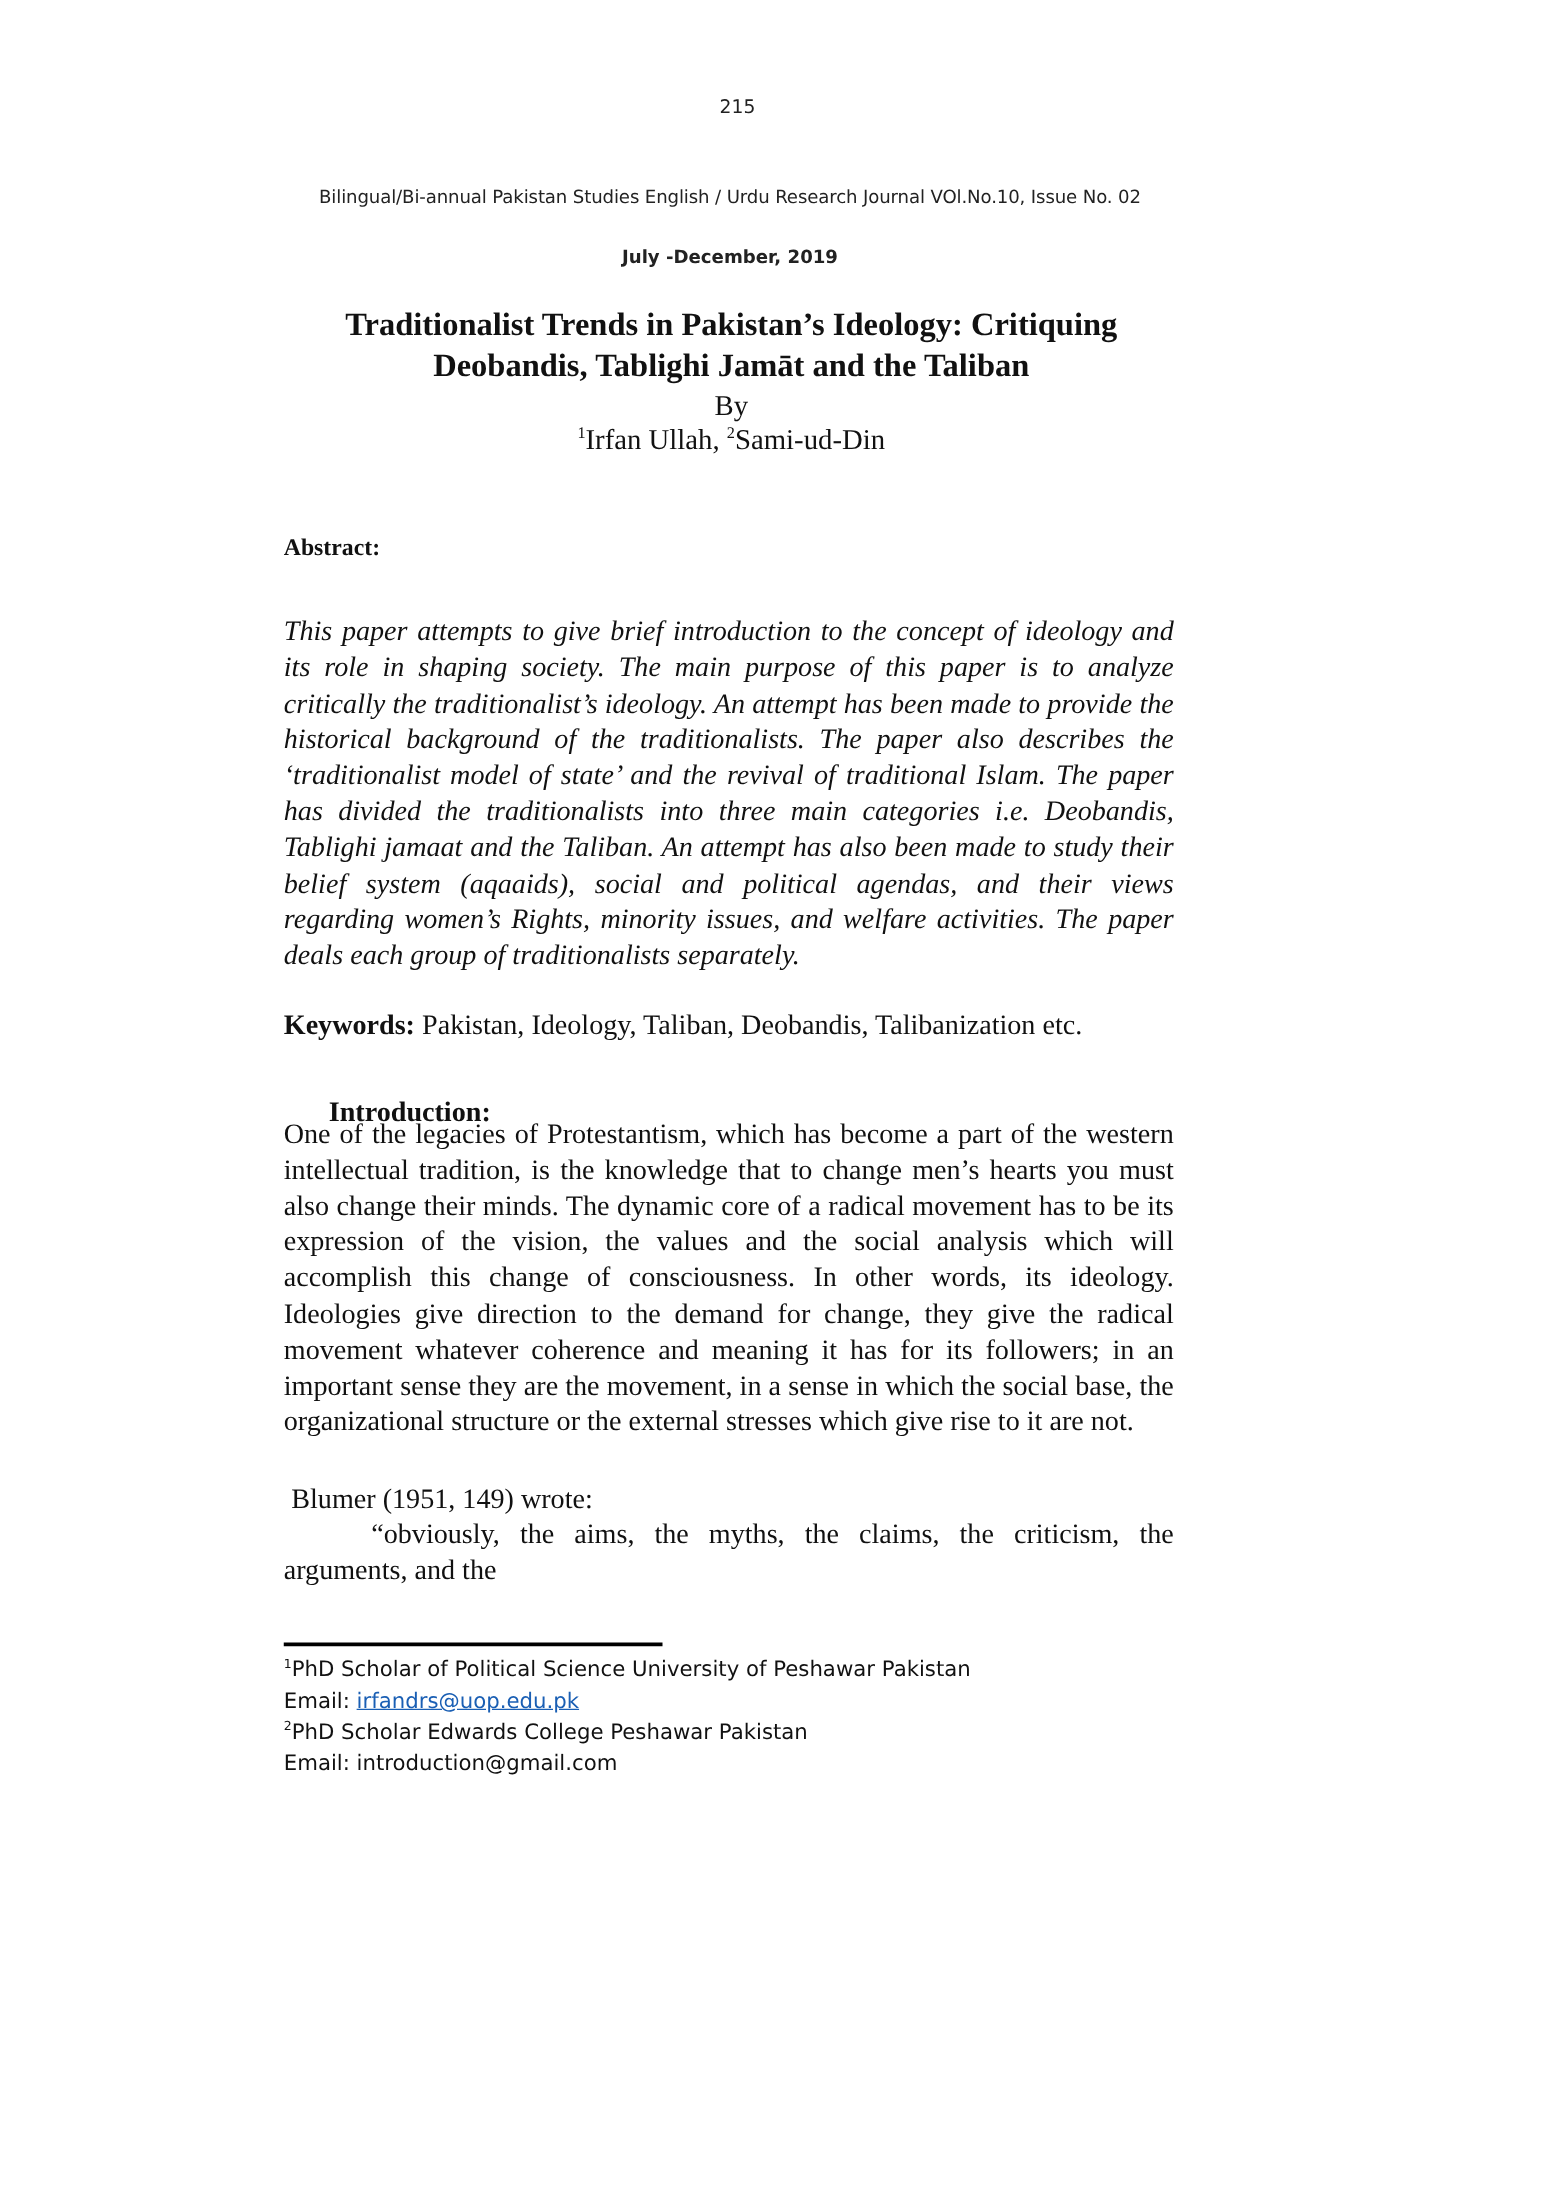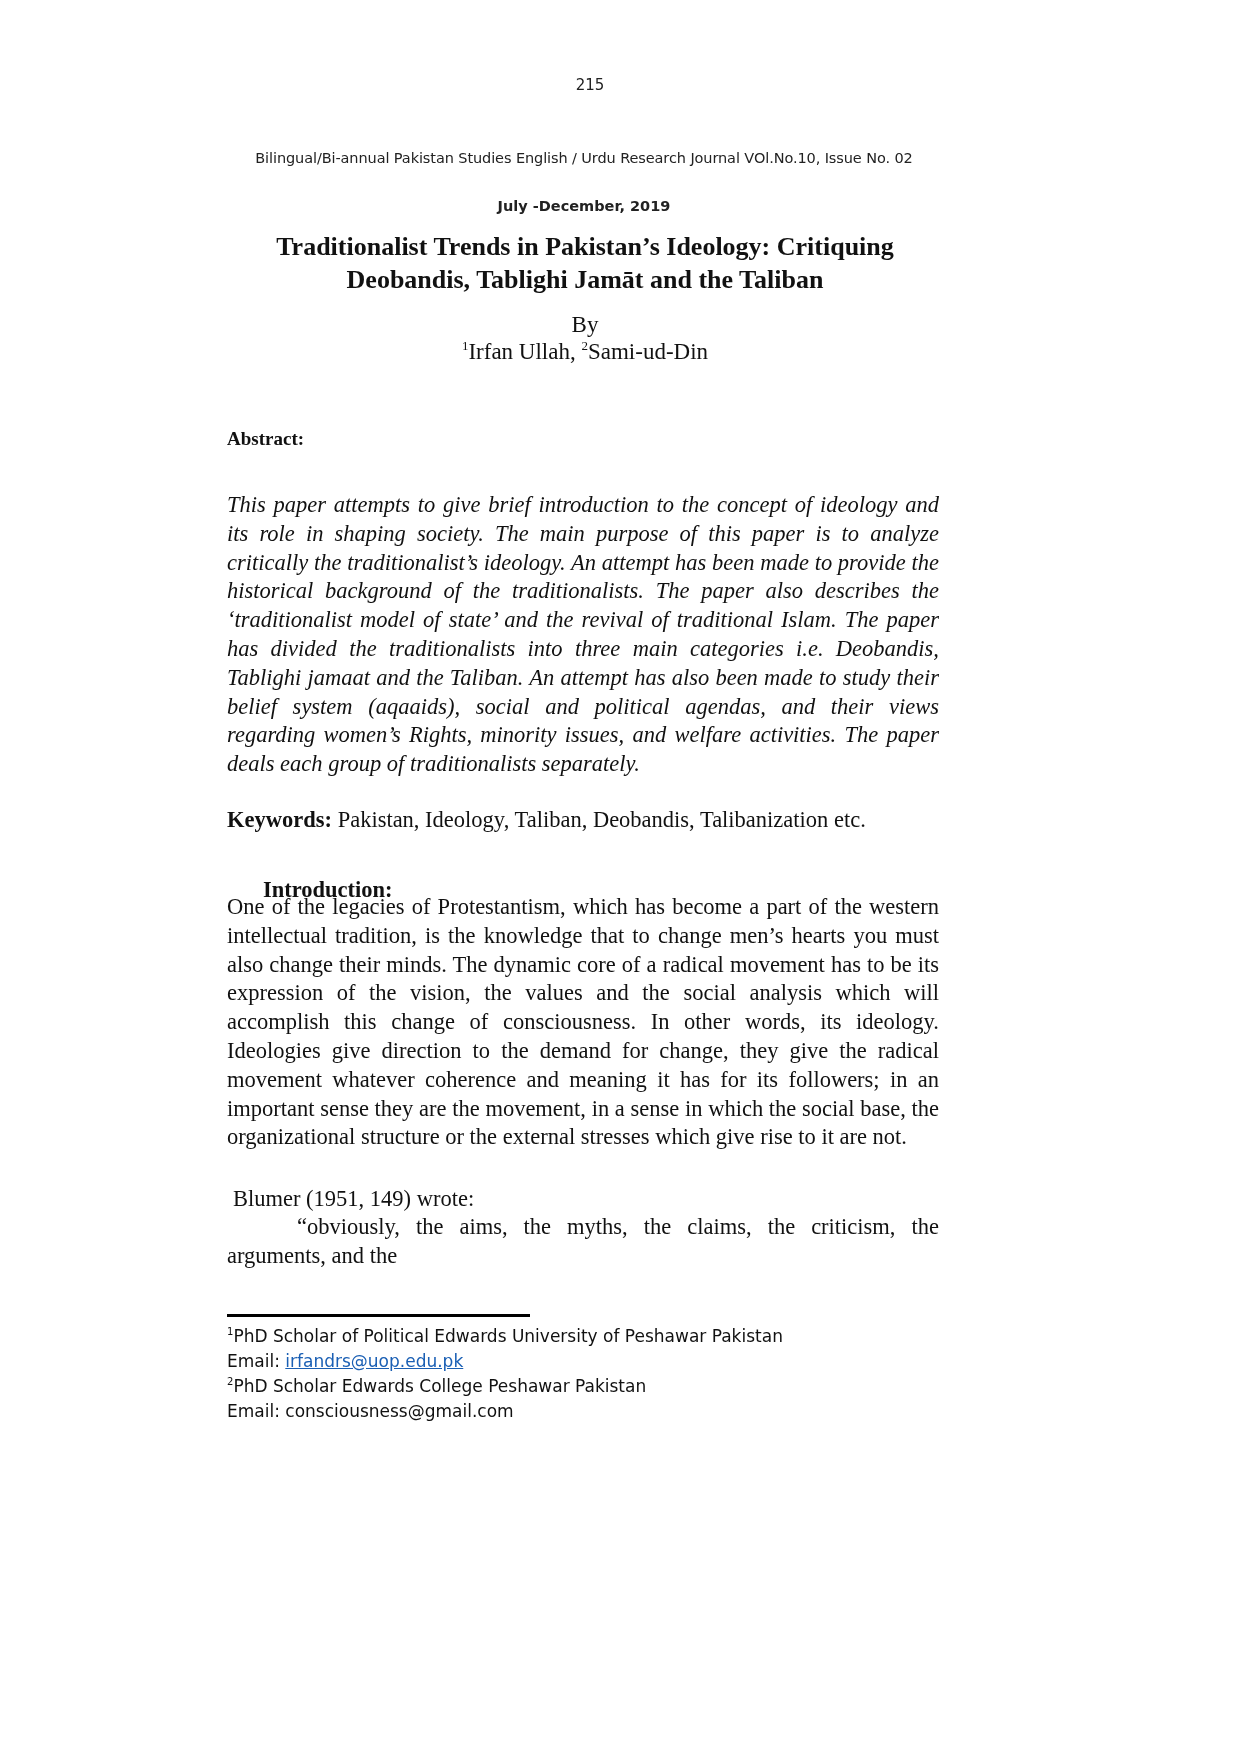--- a/index.html
+++ b/index.html
@@ -3,21 +3,21 @@
 <meta charset="utf-8">
 <style>
   html, body { margin: 0; padding: 0; background: #ffffff; }
   body { width: 1240px; height: 1754px; position: relative; overflow: hidden; color: #111; }
   .page { position: absolute; left: 0; top: 0; width: 1240px; height: 1754px; background: #fff; }
   .calibri { font-family: "DejaVu Sans", "Liberation Sans", sans-serif; }
   .serif { font-family: "Liberation Serif", "DejaVu Serif", serif; }
   .pgnum { position: absolute; top: 76px; left: 0; width: 1180px; text-align: center; font-size: 15px; color: #222; }
   .journal { position: absolute; top: 150px; left: 228px; width: 712px; text-align: center; font-size: 14.5px; color: #222; letter-spacing: -0.1px; }
   .date { position: absolute; top: 198px; left: 228px; width: 712px; text-align: center; font-size: 14.5px; color: #222; font-weight: bold; }
-  .title { position: absolute; top: 230px; left: 215px; width: 740px; text-align: center; font-size: 26px; font-weight: bold; line-height: 33px; }
+  .title { position: absolute; top: 243px; left: 215px; width: 740px; text-align: center; font-size: 26px; font-weight: bold; line-height: 33px; }
   .by { position: absolute; top: 311px; left: 215px; width: 740px; text-align: center; font-size: 23px; line-height: 28px; }
   .authors { position: absolute; top: 338px; left: 215px; width: 740px; text-align: center; font-size: 23px; line-height: 28px; }
   .authors sup { font-size: 13px; vertical-align: 9px; line-height: 0; }
   .abs-h { position: absolute; top: 428px; left: 227px; font-size: 19px; font-weight: bold; }
   .abstract { position: absolute; top: 491px; left: 227px; width: 712px; font-size: 22.5px; font-style: italic; line-height: 28.8px; text-align: justify; }
   .keywords { position: absolute; top: 806px; left: 227px; width: 712px; font-size: 22.5px; line-height: 28.8px; }
   .keywords b { font-weight: bold; }
   .intro-h { position: absolute; top: 876px; left: 227px; font-size: 22.5px; font-weight: bold; line-height: 28.8px; margin-left: 36px; }
   .body { position: absolute; top: 893px; left: 227px; width: 712px; font-size: 22.5px; line-height: 28.8px; text-align: justify; }
   .blumer { position: absolute; top: 1185px; left: 233px; font-size: 22.5px; line-height: 28.8px; }
@@ -50,18 +50,18 @@
   <div class="abstract serif">This paper attempts to give brief introduction to the concept of ideology and its role in shaping society. The main purpose of this paper is to analyze critically the traditionalist’s ideology. An attempt has been made to provide the historical background of the traditionalists. The paper also describes the ‘traditionalist model of state’ and the revival of traditional Islam. The paper has divided the traditionalists into three main categories   i.e. Deobandis, Tablighi jamaat and the Taliban. An attempt has also been made to study their belief system (aqaaids), social and political agendas, and their views regarding women’s Rights, minority issues, and welfare activities. The paper deals each group of traditionalists separately.</div>
 
   <div class="keywords serif"><b>Keywords:</b><span> Pakistan, Ideology, Taliban, Deobandis, Talibanization etc.</span></div>
   <div class="intro-h serif">Introduction:</div>
 
   <div class="body serif">One of the legacies of Protestantism, which has become a part of the western intellectual tradition, is the knowledge that to change men’s hearts you must also change their minds. The dynamic core of a radical movement has to be its expression of the vision, the values and the social analysis which will accomplish this change of consciousness. In other words, its ideology. Ideologies give direction to the demand for change, they give the radical movement whatever coherence and meaning it has for its followers; in an important sense they are the movement, in a sense in which the social base, the organizational structure or the external stresses which give rise to it are not.</div>
   <div class="blumer serif">Blumer (1951, 149) wrote:</div>
   <div class="quote serif">“obviously, the aims, the myths, the claims, the criticism, the arguments, and the</div>
 
   <div class="rule"></div>
-  <div class="fn calibri" style="top:1324px"><sup>1</sup><span>PhD Scholar of Political Edwards University of Peshawar Pakistan</span></div>
+  <div class="fn calibri" style="top:1324px"><sup>1</sup><span>PhD Scholar of Political Science University of Peshawar Pakistan</span></div>
   <div class="fn calibri" style="top:1349px"><span>Email: </span><a>irfandrs@uop.edu.pk</a></div>
   <div class="fn calibri" style="top:1374px"><sup>2</sup><span>PhD Scholar Edwards College Peshawar Pakistan</span></div>
-  <div class="fn calibri" style="top:1399px"><span>Email: </span><span>consciousness@gmail.com</span></div>
+  <div class="fn calibri" style="top:1399px"><span>Email: </span><span>introduction@gmail.com</span></div>
 
 </div>
 
 </body></html>

